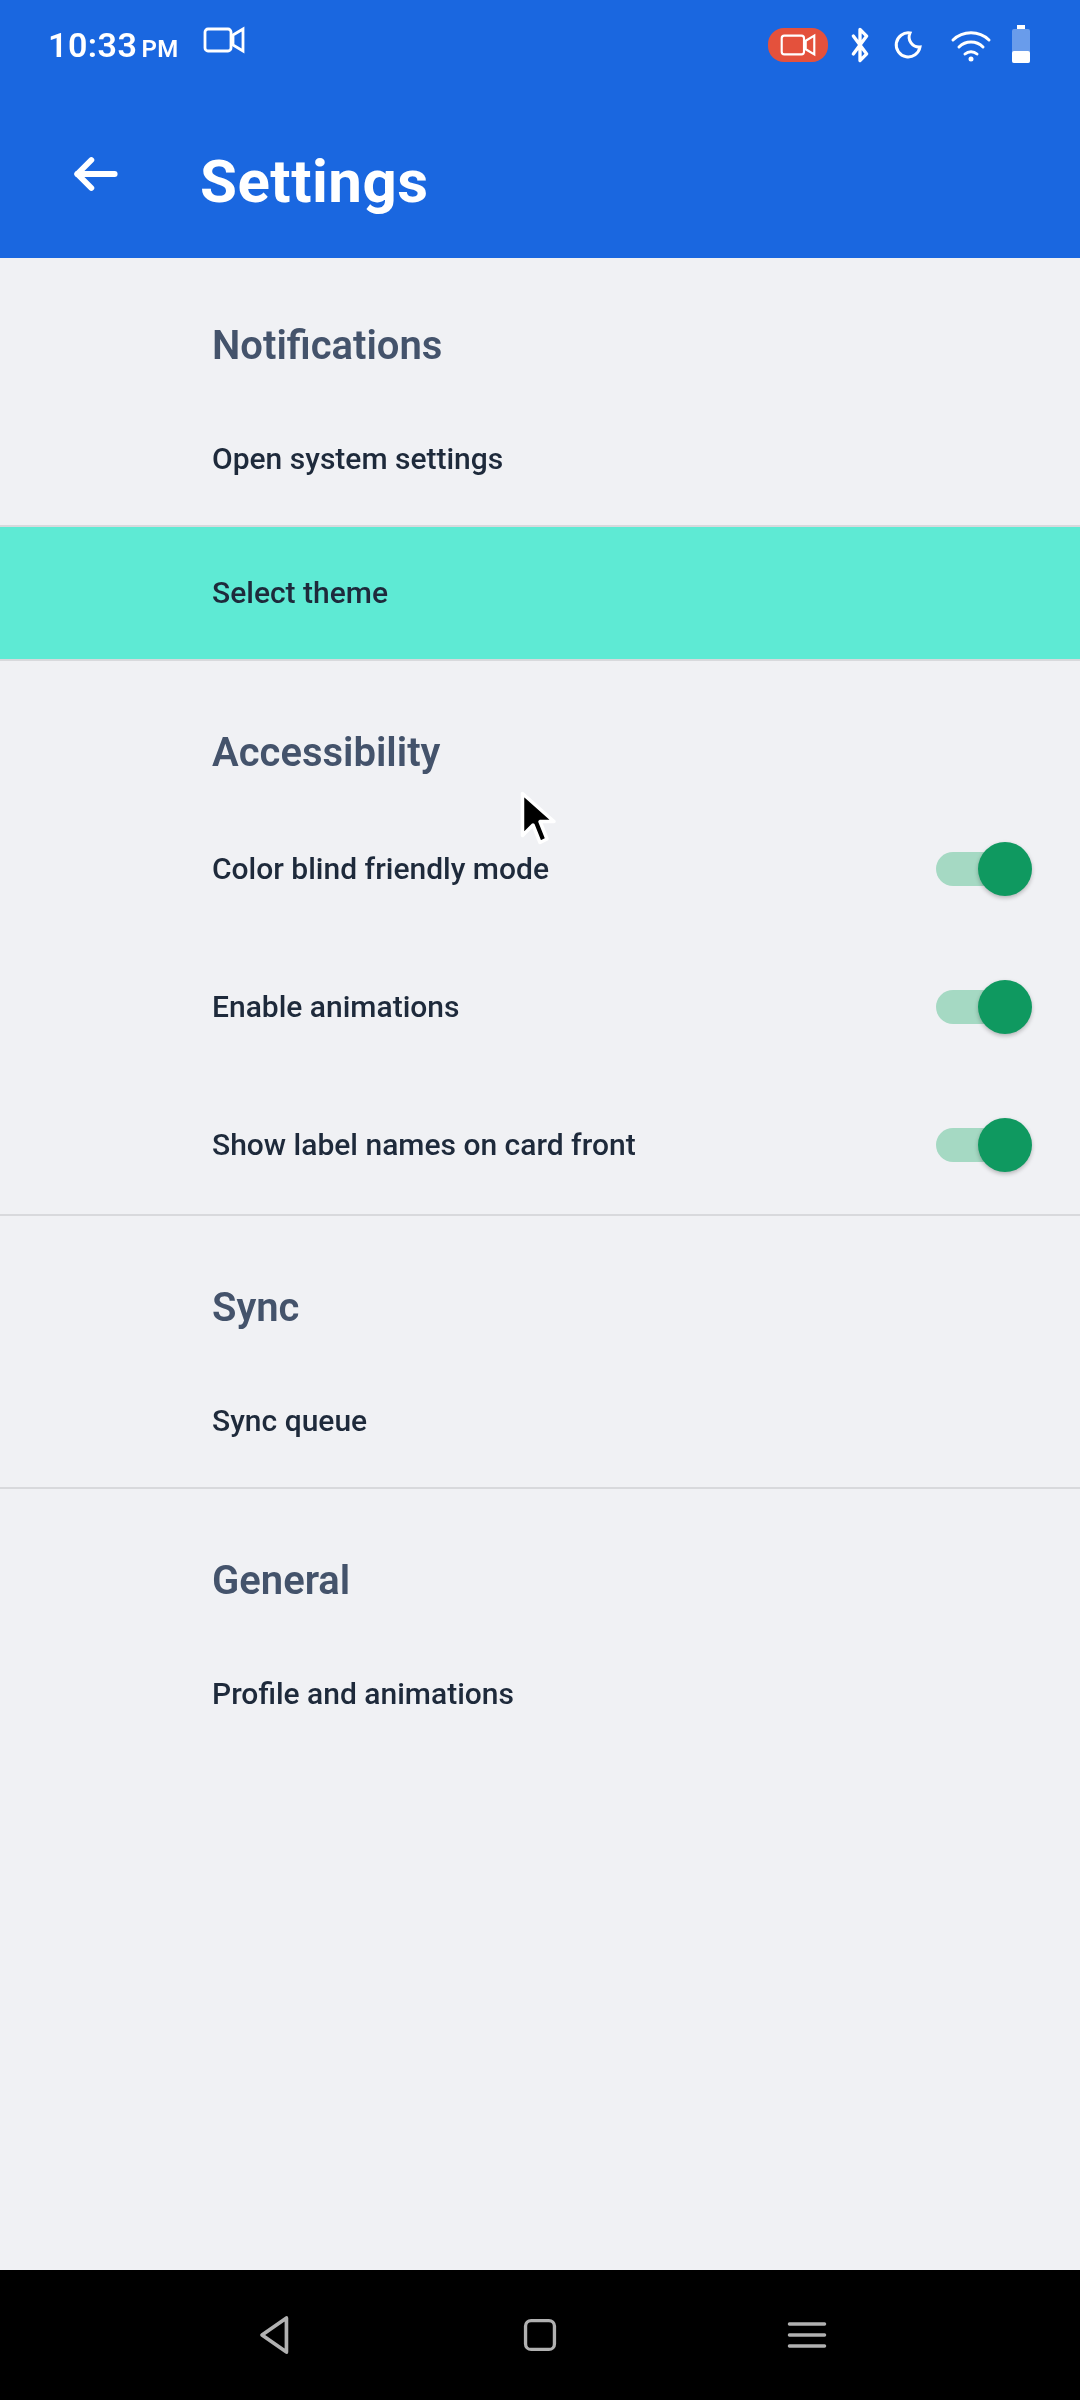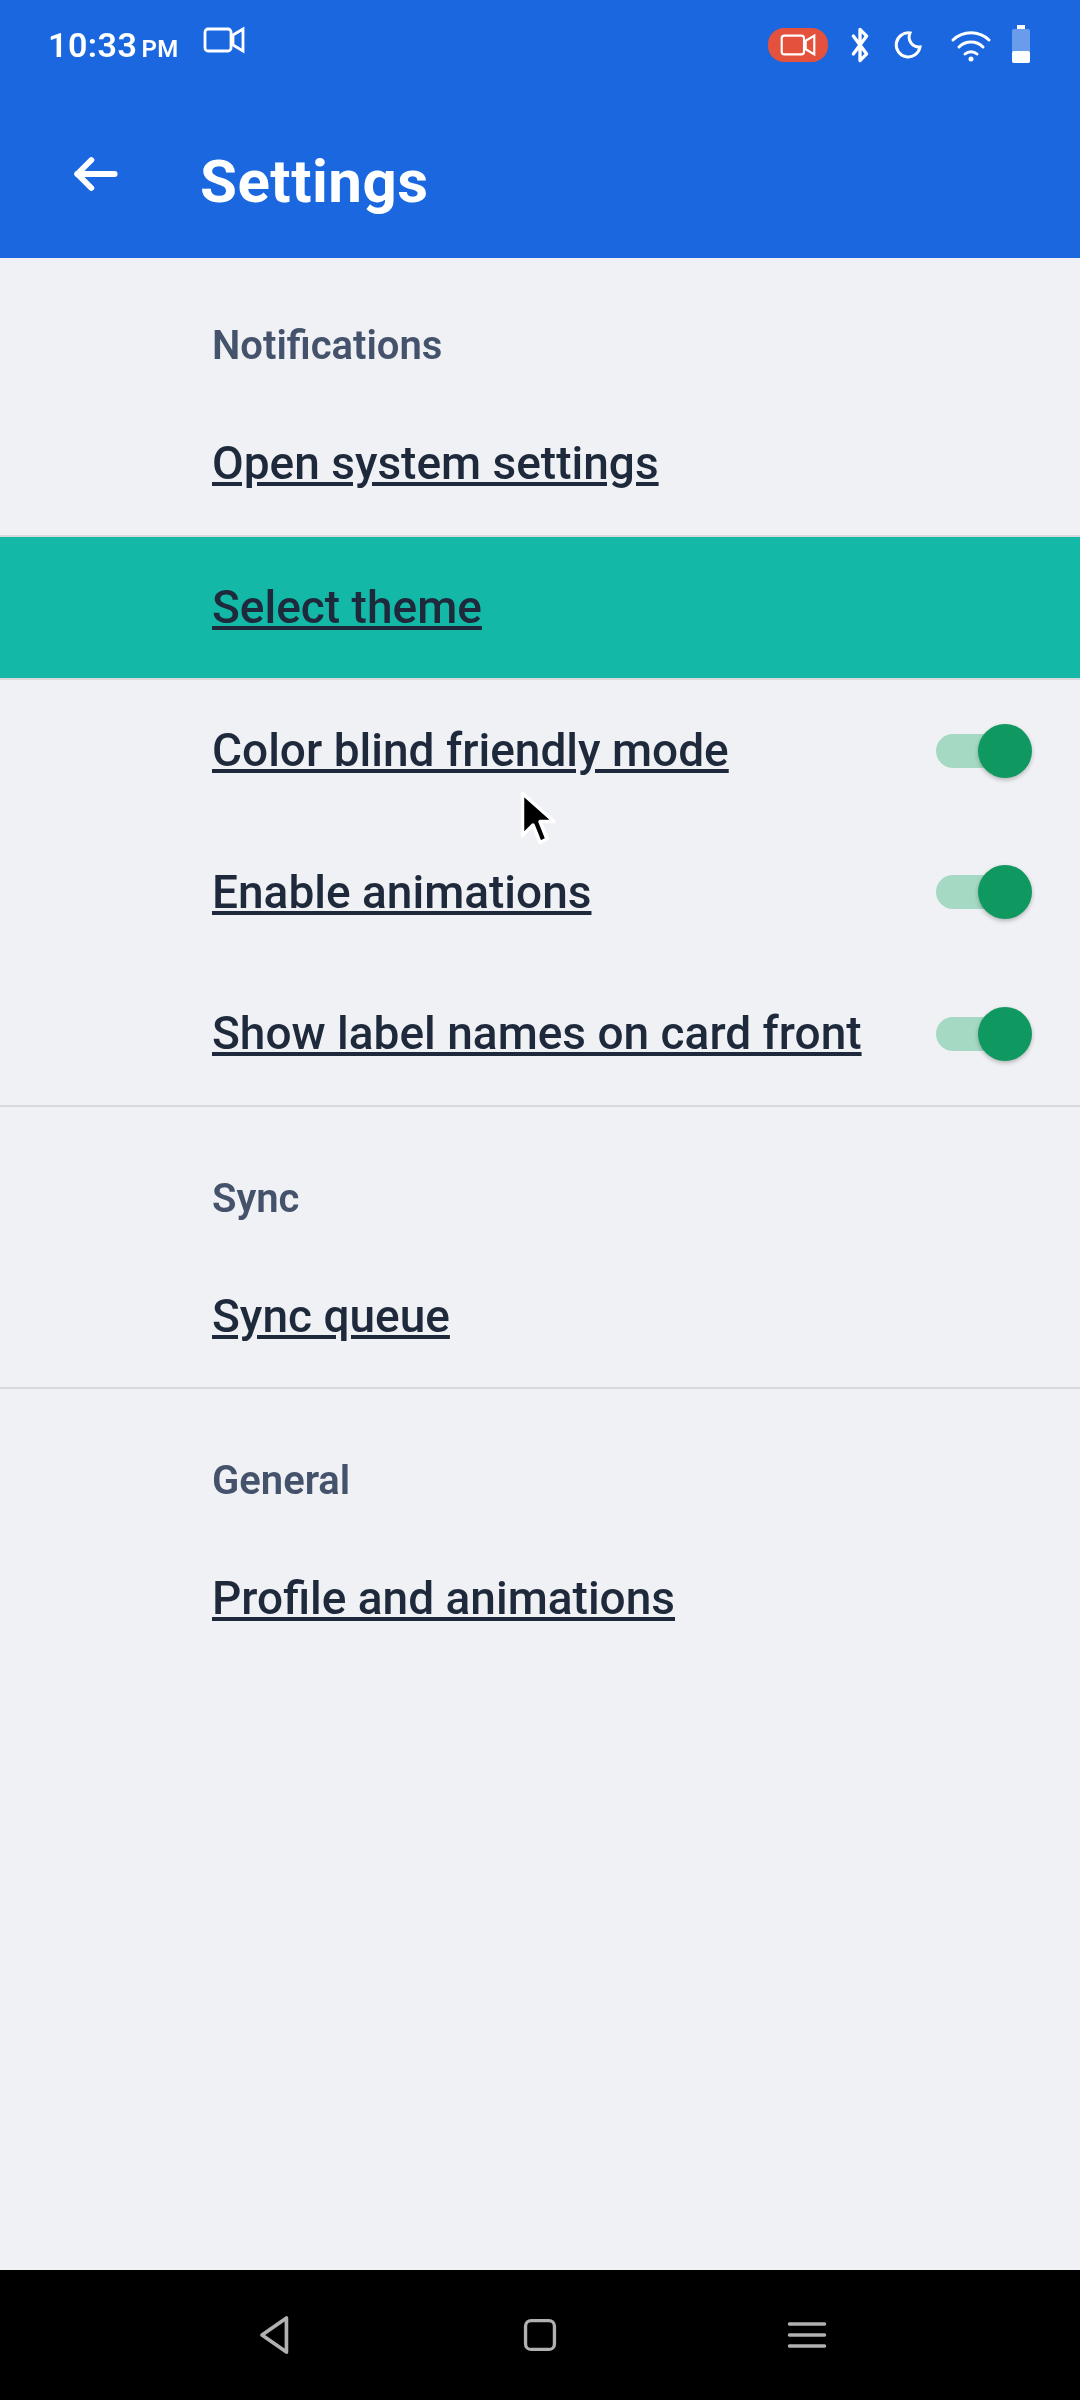--- a/index.html
+++ b/index.html
@@ -57,30 +57,29 @@
   .section-header {
     padding: 68px 48px 24px 212px;
     color: #44536b;
     font-size: 40px;
     font-weight: 600;
   }
   .section-header.first { padding-top: 64px; }
   .row {
     padding: 42px 48px 42px 212px;
     color: #1e2a3b;
-    font-size: 46px;
+    font-size: 30px;
     font-weight: 500;
     display: flex;
     align-items: center;
     justify-content: space-between;
     min-height: 132px;
-    text-decoration: underline;
   }
   .row-label { max-width: 700px; line-height: 1.25; }
-  .row.highlight { background: #14b8a6; }
+  .row.highlight { background: #5eead4; }
   .divider {
     height: 2px;
     background: #d8d9dc;
     width: 100%;
   }
 
   
   .toggle {
     width: 96px; height: 54px; position: relative;
   }
@@ -187,20 +186,21 @@
     <div class="row">
       <div class="row-label">Open system settings</div>
     </div>
     <div class="divider"></div>
 
     <div class="row highlight">
       <div class="row-label">Select theme</div>
     </div>
     <div class="divider"></div>
 
+    <div class="section-header">Accessibility</div>
 
     <div class="row">
       <div class="row-label">Color blind friendly mode</div>
       <div class="toggle">
         <div class="toggle-track"></div>
         <div class="toggle-thumb"></div>
       </div>
     </div>
 
     <div class="row">

